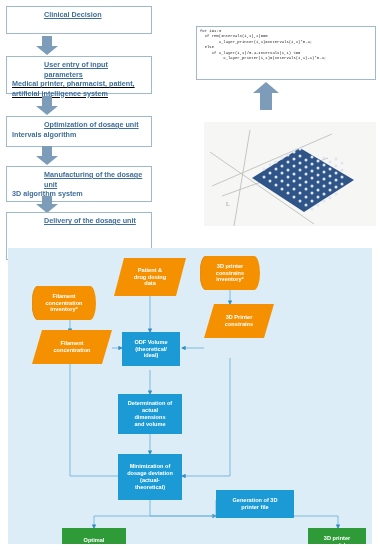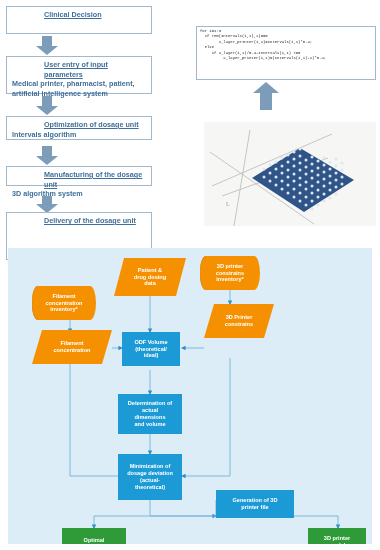--- a/index.html
+++ b/index.html
@@ -70,39 +70,39 @@
 <div id="top-flow">
 
   <div class="step-box" style="top:6px;height:28px;">
     <span class="step-title">Clinical Decision</span>
   </div>
   <div class="v-arrow" style="top:36px;height:18px;">
     <div class="shaft" style="height:10px;"></div>
     <div class="head" style="top:10px;"></div>
   </div>
 
-  <div class="step-box" style="top:56px;height:38px;">
+  <div class="step-box" style="top:56px;height:38px;text-decoration:underline;">
     <span class="step-title">User entry of input parameters</span>
     <span class="step-sub">Medical printer, pharmacist, patient, artificial intelligence system</span>
   </div>
   <div class="v-arrow" style="top:96px;height:18px;">
     <div class="shaft" style="height:10px;"></div>
     <div class="head" style="top:10px;"></div>
   </div>
 
-  <div class="step-box" style="top:116px;height:24px;">
+  <div class="step-box" style="top:116px;height:31px;">
     <span class="step-title">Optimization of dosage unit</span>
     <span class="step-sub">Intervals algorithm</span>
   </div>
   <div class="v-arrow" style="top:146px;height:18px;">
     <div class="shaft" style="height:10px;"></div>
     <div class="head" style="top:10px;"></div>
   </div>
 
-  <div class="step-box" style="top:166px;height:20px;">
+  <div class="step-box" style="top:166px;height:36px;">
     <span class="step-title">Manufacturing of the dosage unit</span>
     <span class="step-sub">3D algorithm system</span>
   </div>
   <div class="v-arrow" style="top:196px;height:16px;">
     <div class="shaft" style="height:8px;"></div>
     <div class="head" style="top:8px;"></div>
   </div>
 
   <div class="step-box" style="top:212px;height:48px;">
     <span class="step-title">Delivery of the dosage unit</span>

